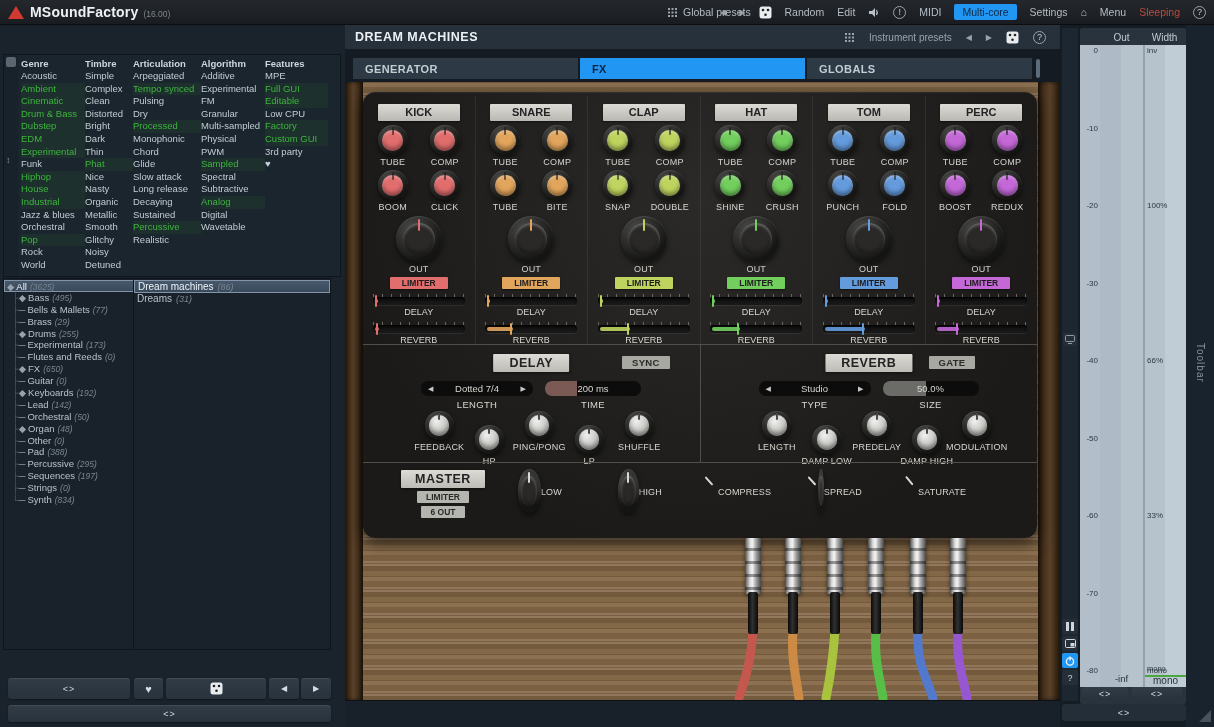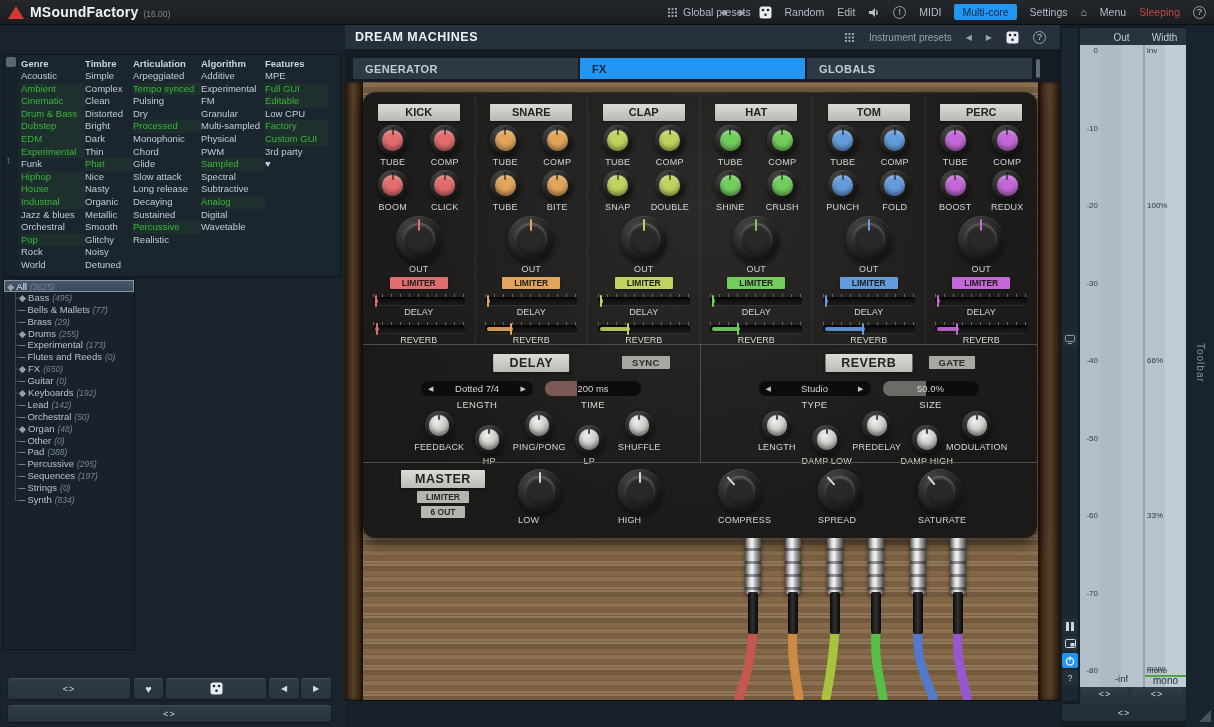--- a/index.html
+++ b/index.html
@@ -114,21 +114,21 @@
 .sellab.b{left:182px;width:96px}
 .fxknobs{position:absolute;left:16px;right:0;top:66px;display:flex;justify-content:center;gap:10px}
 .fxk{width:40px;display:flex;flex-direction:column;align-items:center}
 .fxk.low{margin-top:14px}
 
 .master-row{position:absolute;left:0;right:0;top:370px;bottom:0;border-top:1px solid #504e49}
 .mhead{position:absolute;left:38px;top:7px;width:84px;display:flex;flex-direction:column;align-items:center;gap:3px}
 .mtitle{background:linear-gradient(#dcdbd6,#bcbbb6);color:#232323;font-weight:bold;font-size:12.5px;padding:2px 14px;border-radius:1px;box-shadow:0 1px 3px rgba(0,0,0,.5);letter-spacing:.5px}
 .mbadge{background:#b5b5b0;color:#2a2a2a;font-weight:bold;font-size:8.5px;padding:1px 9px;border-radius:1px}
 .mknobs{position:absolute;left:150px;top:6px;display:flex;padding-left:5px}
-.mk{width:44px;margin-right:56px;display:flex;flex-direction:column;align-items:flex-start}
+.mk{width:44px;margin-right:56px;display:flex;flex-direction:row;align-items:center}
 
 .cable-svg{position:absolute;left:0;top:0;pointer-events:none}
 .plug{position:absolute;top:456px;width:16px;height:56px;background:linear-gradient(90deg,#4c4c4c,#d9d9d9 30%,#f4f4f4 46%,#b2b2b2 64%,#474747);border-radius:2px;box-shadow:0 2px 4px rgba(0,0,0,.5)}
 .plug .ridges{position:absolute;inset:0;background:repeating-linear-gradient(180deg,transparent 0 10px,rgba(0,0,0,.38) 10px 13px)}
 .sleeve{position:absolute;top:510px;width:10px;height:42px;background:linear-gradient(90deg,#0a0a0a,#303030 45%,#0a0a0a);border-radius:2px}
 
 
 .rightpanel{position:absolute;left:1060px;top:25px;width:154px;height:702px;background:#141c24}
 .rp-strip{position:absolute;left:2px;top:3px;width:16px;height:673px;background:#1d2731}
 .rs-mid{position:absolute;left:1px;top:305px;width:14px;height:13px;background:#242f3a;border-radius:2px;display:flex;align-items:center;justify-content:center}
@@ -322,20 +322,24 @@
         <div class="trow child"><span class="tpre">├</span><span class="tdia">─</span><span class="tlabel">Lead</span><span class="tcount">(142)</span></div>
         <div class="trow child"><span class="tpre">├</span><span class="tdia">─</span><span class="tlabel">Orchestral</span><span class="tcount">(50)</span></div>
         <div class="trow child"><span class="tpre">├</span><span class="tdia">◆</span><span class="tlabel">Organ</span><span class="tcount">(48)</span></div>
         <div class="trow child"><span class="tpre">├</span><span class="tdia">─</span><span class="tlabel">Other</span><span class="tcount">(0)</span></div>
         <div class="trow child"><span class="tpre">├</span><span class="tdia">─</span><span class="tlabel">Pad</span><span class="tcount">(388)</span></div>
         <div class="trow child"><span class="tpre">├</span><span class="tdia">─</span><span class="tlabel">Percussive</span><span class="tcount">(295)</span></div>
         <div class="trow child"><span class="tpre">├</span><span class="tdia">─</span><span class="tlabel">Sequences</span><span class="tcount">(197)</span></div>
         <div class="trow child"><span class="tpre">├</span><span class="tdia">─</span><span class="tlabel">Strings</span><span class="tcount">(0)</span></div>
         <div class="trow child"><span class="tpre">└</span><span class="tdia">─</span><span class="tlabel">Synth</span><span class="tcount">(834)</span></div>
       </div>
+    <div class="preset-panel" id="preset-list">
+        <div class="prow sel"><span class="plabel">Dream machines</span><span class="tcount">(86)</span></div>
+        <div class="prow"><span class="plabel">Dreams</span><span class="tcount">(31)</span></div>
+      </div>
     <div class="sbtn tree-resize">
         <span class="resize-glyph">&lt;&gt;</span>
       </div>
     <div class="sbtn fav-btn">♥</div>
     <div class="sbtn rand-btn">
         <span class="gicon">
           <svg width="13" height="13" viewBox="0 0 13 13">
             <rect x="0.5" y="0.5" width="12" height="12" rx="2.5" fill="#e8ecef"></rect>
             <circle cx="4" cy="4" r="1.3" fill="#222"></circle>
             <circle cx="9" cy="4" r="1.3" fill="#222"></circle>

